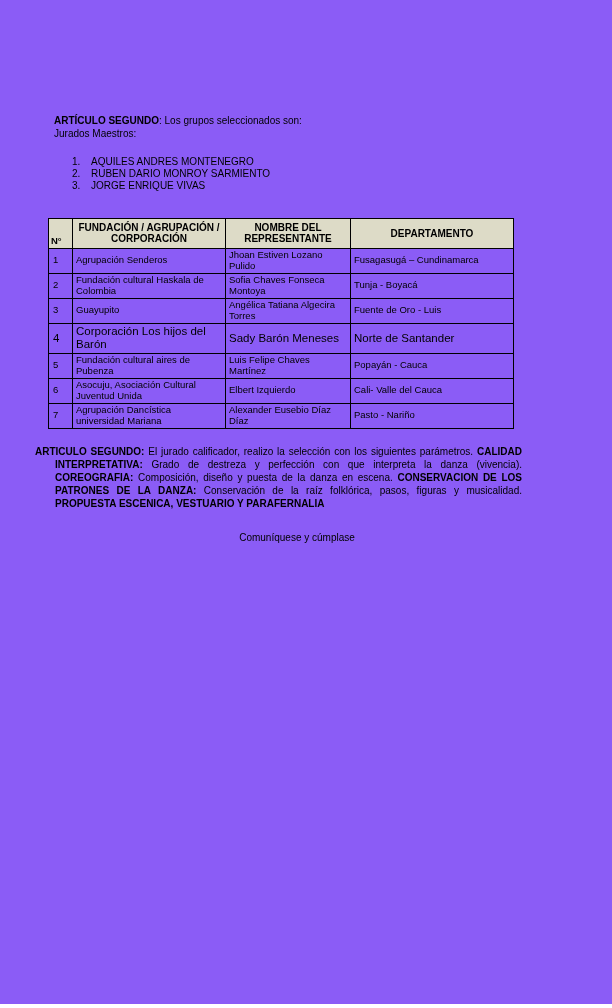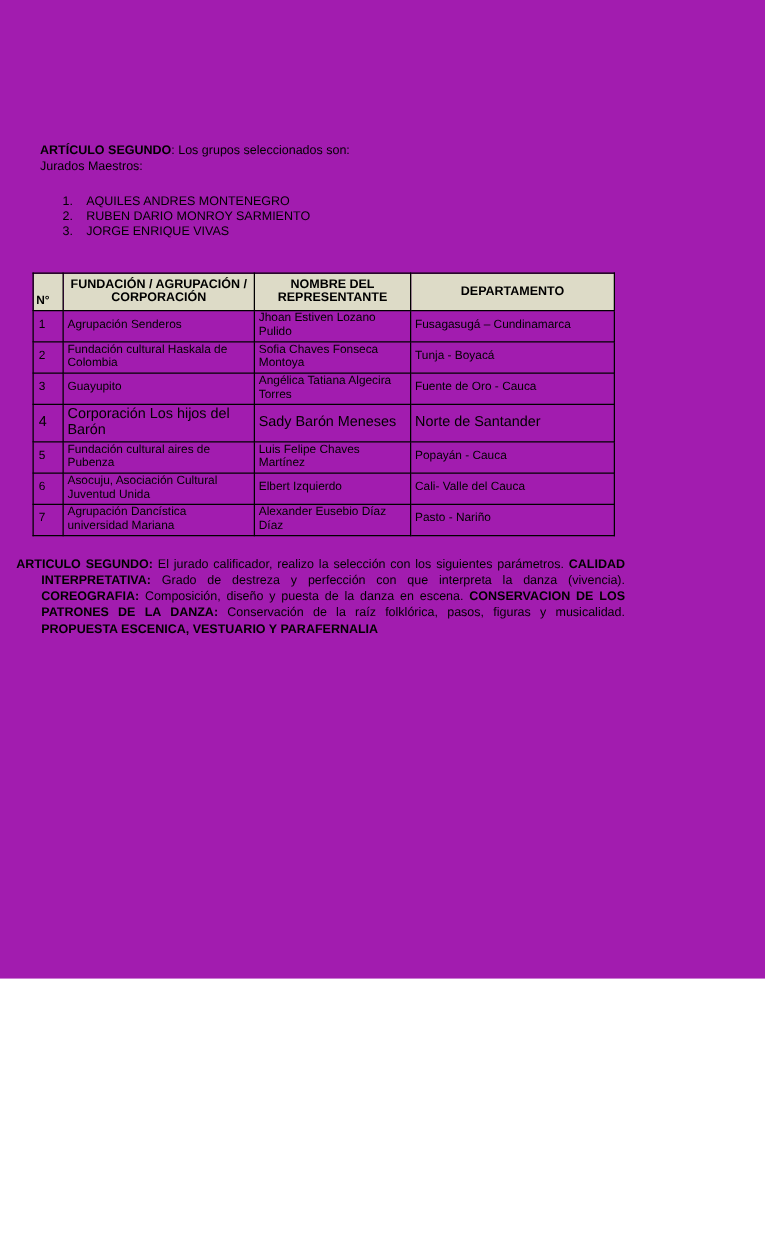--- a/index.html
+++ b/index.html
@@ -1,21 +1,21 @@
 <!DOCTYPE html>
 <html><head>
 <meta charset="utf-8">
 <style>
   html,body { margin:0; padding:0; background:#ffffff; }
   .page {
     position:relative;
-    width:612px; height:783px;
+    width:612px; height:1004px;
     box-sizing:border-box;
-    padding:115px 72px 0 32px;
-    background:#a21caf;
+    padding:115px 72px 0 54px;
+    background:#8b5cf6;
     color:#000000;
     font-family:"Liberation Sans", sans-serif;
     font-size:10px;
     overflow:hidden;
   }
   .bold { font-weight:bold; }
   .intro-line { line-height:12.5px; }
   .jurados { margin:16px 0 0 18px; }
   .jurado-item { display:flex; line-height:12px; }
   .jurado-num { width:19px; flex:0 0 19px; }
@@ -117,21 +117,21 @@
       <tr>
         <td class="cell-num">2</td>
         <td>Fundación cultural Haskala de Colombia</td>
         <td>Sofia Chaves Fonseca Montoya</td>
         <td>Tunja - Boyacá</td>
       </tr>
       <tr>
         <td class="cell-num">3</td>
         <td>Guayupito</td>
         <td>Angélica Tatiana Algecira Torres</td>
-        <td>Fuente de Oro - Cauca</td>
+        <td>Fuente de Oro - Luis</td>
       </tr>
       <tr class="large-row">
         <td class="cell-num">4</td>
         <td>Corporación Los hijos del Barón</td>
         <td>Sady Barón Meneses</td>
         <td>Norte de Santander</td>
       </tr>
       <tr>
         <td class="cell-num">5</td>
         <td>Fundación cultural aires de Pubenza</td>
@@ -150,15 +150,16 @@
         <td>Alexander Eusebio Díaz Díaz</td>
         <td>Pasto - Nariño</td>
       </tr>
     </tbody>
   </table>
 
   <div class="parametros">
     <span class="bold">ARTICULO SEGUNDO:</span><span> El jurado calificador, realizo la selección con los siguientes parámetros. </span><span class="bold">CALIDAD INTERPRETATIVA:</span><span> Grado de destreza y perfección con que interpreta la danza (vivencia). </span><span class="bold">COREOGRAFIA:</span><span> Composición, diseño y puesta de la danza en escena. </span><span class="bold">CONSERVACION DE LOS PATRONES DE LA DANZA:</span><span> Conservación de la raíz folklórica, pasos, figuras y musicalidad. </span><span class="bold">PROPUESTA ESCENICA, VESTUARIO Y PARAFERNALIA</span>
   </div>
 
+  <div class="closing">Comuníquese y cúmplase</div>
 
 
 </div>
 
 </body></html>

